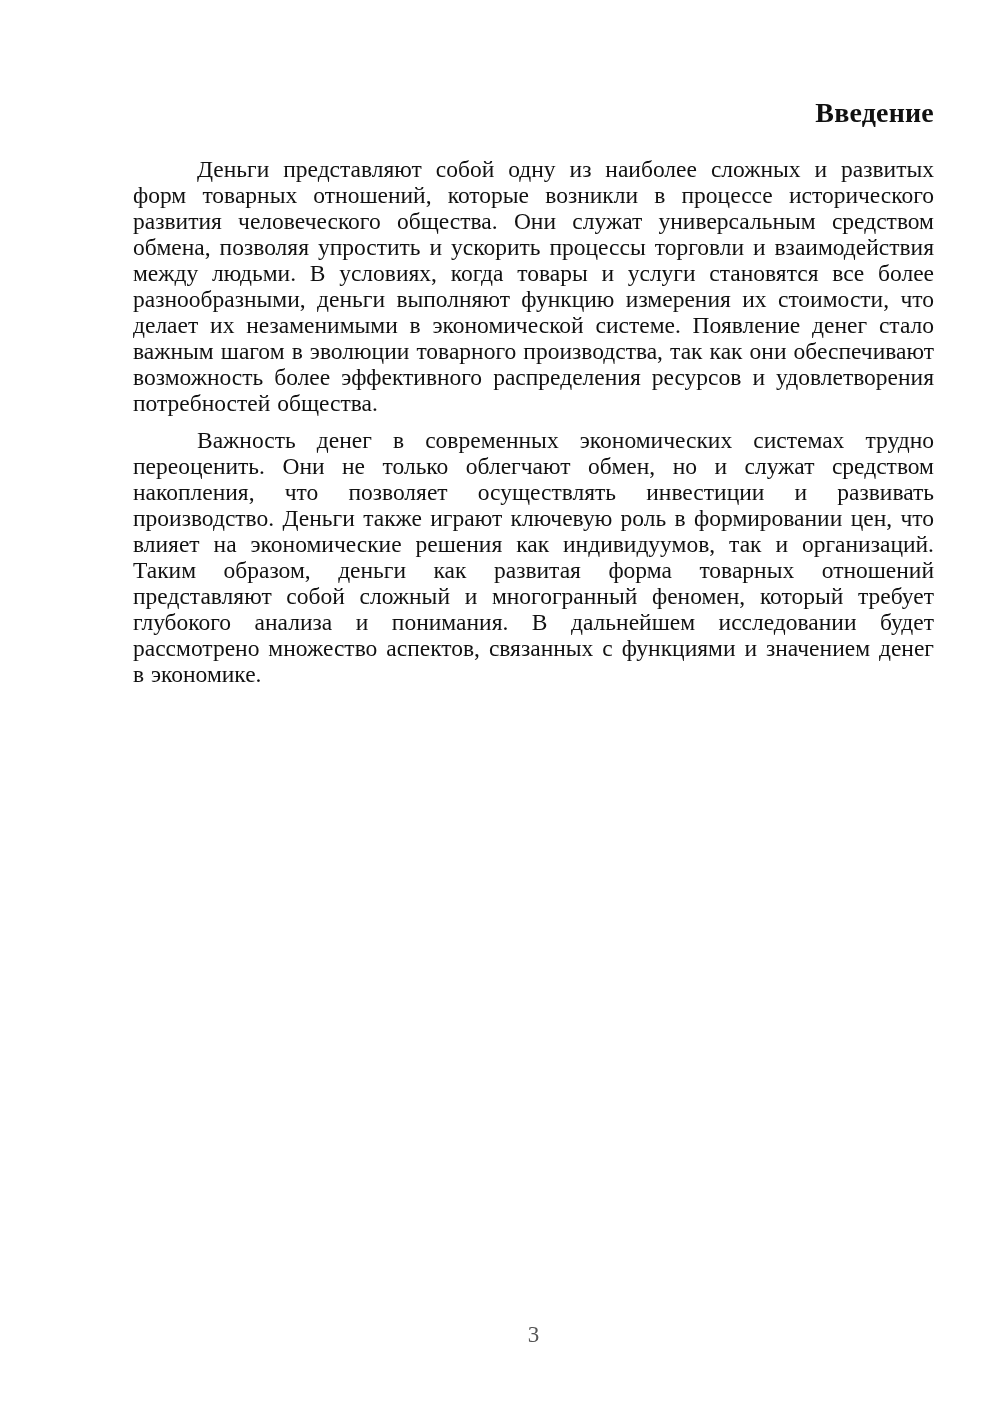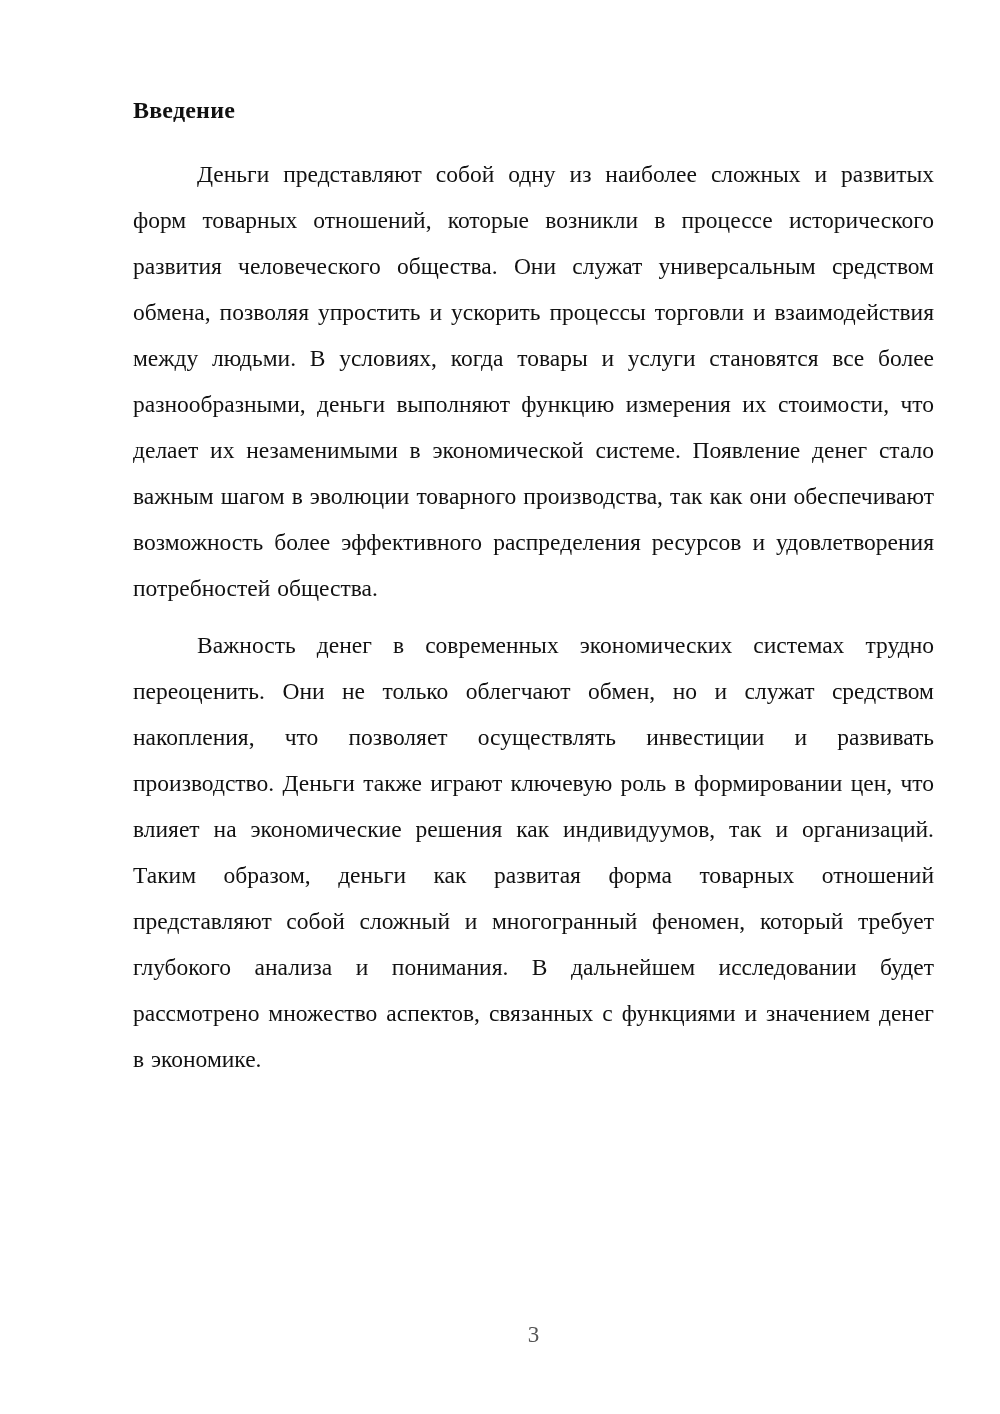--- a/index.html
+++ b/index.html
@@ -12,31 +12,31 @@
     width: 1000px;
     height: 1414px;
     margin: 0 auto;
     background: #ffffff;
     box-sizing: border-box;
     padding: 97px 66px 0 133px;
     overflow: hidden;
   }
   .doc-title {
     font-family: "Liberation Serif", serif;
-    font-size: 24px;
+    font-size: 28px;
     font-weight: bold;
     color: #111111;
-    text-align: left;
+    text-align: right;
     margin: 0 0 27px 0;
     letter-spacing: 0.2px;
   }
   .body-paragraph {
     font-family: "Liberation Serif", serif;
     font-size: 23.5px;
-    line-height: 46px;
+    line-height: 26px;
     color: #111111;
     text-align: justify;
     text-indent: 64px;
     margin: 0;
     hyphens: none;
     word-spacing: 1px;
   }
   .body-paragraph + .body-paragraph {
     margin-top: 11px;
   }

